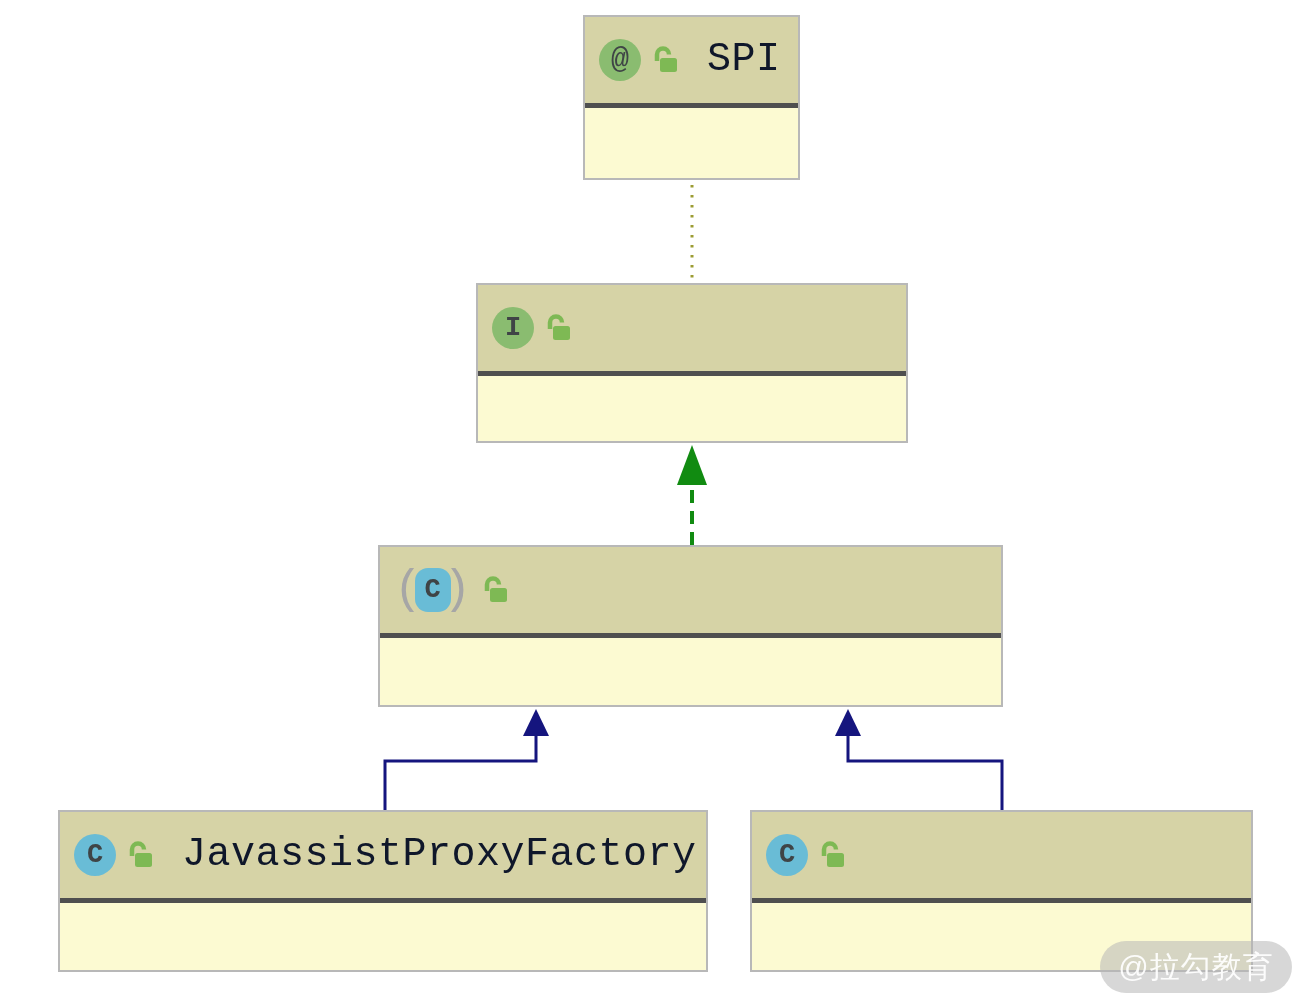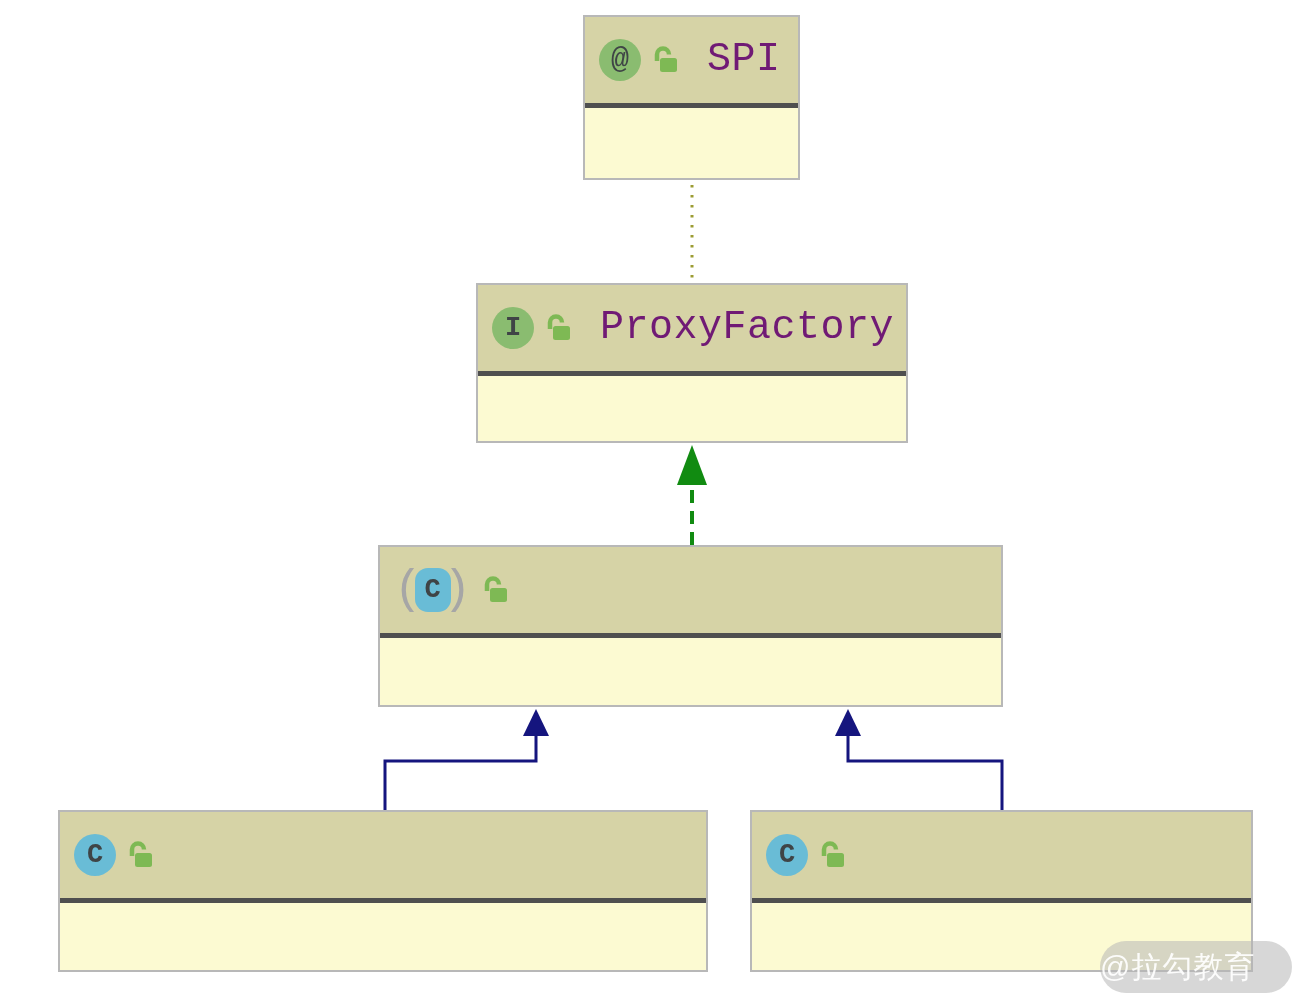--- a/index.html
+++ b/index.html
@@ -56,39 +56,39 @@
     display:flex;align-items:center;justify-content:center;
     font:700 27px/1 "Liberation Mono", monospace;
     color:#3f4446;
     z-index:1;
   }
   .lock{flex:none;margin-left:10px;display:flex;align-items:center;}
   .node-label{
     margin-left:26px;
     font:400 40px/1 "Liberation Mono", monospace;
     letter-spacing:.5px;
-    color:#701a75;
+    color:#0f172a;
     white-space:nowrap;
     text-align:right;
   }
   
   #edges{position:absolute;left:0;top:0;pointer-events:none;}
   .edge-annotation{stroke:#9c9c33;stroke-width:3;stroke-dasharray:2.5 7.5;fill:none;}
   .edge-realization{stroke:#118b11;stroke-width:4;stroke-dasharray:13 8;fill:none;}
   .edge-realization-head{fill:#118b11;stroke:none;}
   .edge-inheritance{stroke:#15157e;stroke-width:3;fill:none;}
   .edge-inheritance-head{fill:#15157e;stroke:none;}
   
   .watermark{
     position:absolute;
     left:1100px;top:941px;
     width:192px;height:52px;
     border-radius:28px;
     background:rgba(183,183,183,0.55);
-    display:flex;align-items:center;justify-content:flex-start;
+    display:flex;align-items:center;justify-content:center;
     font:400 30px/1 "Liberation Sans", sans-serif;
     color:rgba(255,255,255,0.92);
     letter-spacing:1px;
     z-index:5;
   }
 </style>
 </head>
 <body>
 
 <div id="canvas">
@@ -136,21 +136,20 @@
     <div class="node-header">
       <span class="icon-circle icon-green">
         <span>I</span>
       </span>
       <span class="lock">
         <svg width="30" height="30" viewBox="0 0 30 30">
           <path d="M6 16 V9.5 a6 6 0 0 1 12 0" fill="none" stroke="#7eb954" stroke-width="4.5"></path>
           <rect x="9" y="13" width="17" height="14" rx="2.5" fill="#7eb954"></rect>
         </svg>
       </span>
-      <span class="node-label">ProxyFactory</span>
     </div>
     <div class="node-sep"></div>
     <div class="node-body"></div>
   </div>
 
   <div class="node" style="left:378px;top:545px;width:625px;height:162px;">
     <div class="node-header">
       <span class="icon-abstract">
         <span class="paren">(</span>
         <span class="squircle">C</span>
@@ -171,20 +170,21 @@
     <div class="node-header">
       <span class="icon-circle icon-teal">
         <span>C</span>
       </span>
       <span class="lock">
         <svg width="30" height="30" viewBox="0 0 30 30">
           <path d="M6 16 V9.5 a6 6 0 0 1 12 0" fill="none" stroke="#7eb954" stroke-width="4.5"></path>
           <rect x="9" y="13" width="17" height="14" rx="2.5" fill="#7eb954"></rect>
         </svg>
       </span>
+      <span class="node-label">JavassistProxyFactory</span>
     </div>
     <div class="node-sep"></div>
     <div class="node-body"></div>
   </div>
 
   <div class="node" style="left:750px;top:810px;width:503px;height:162px;">
     <div class="node-header">
       <span class="icon-circle icon-teal">
         <span>C</span>
       </span>

